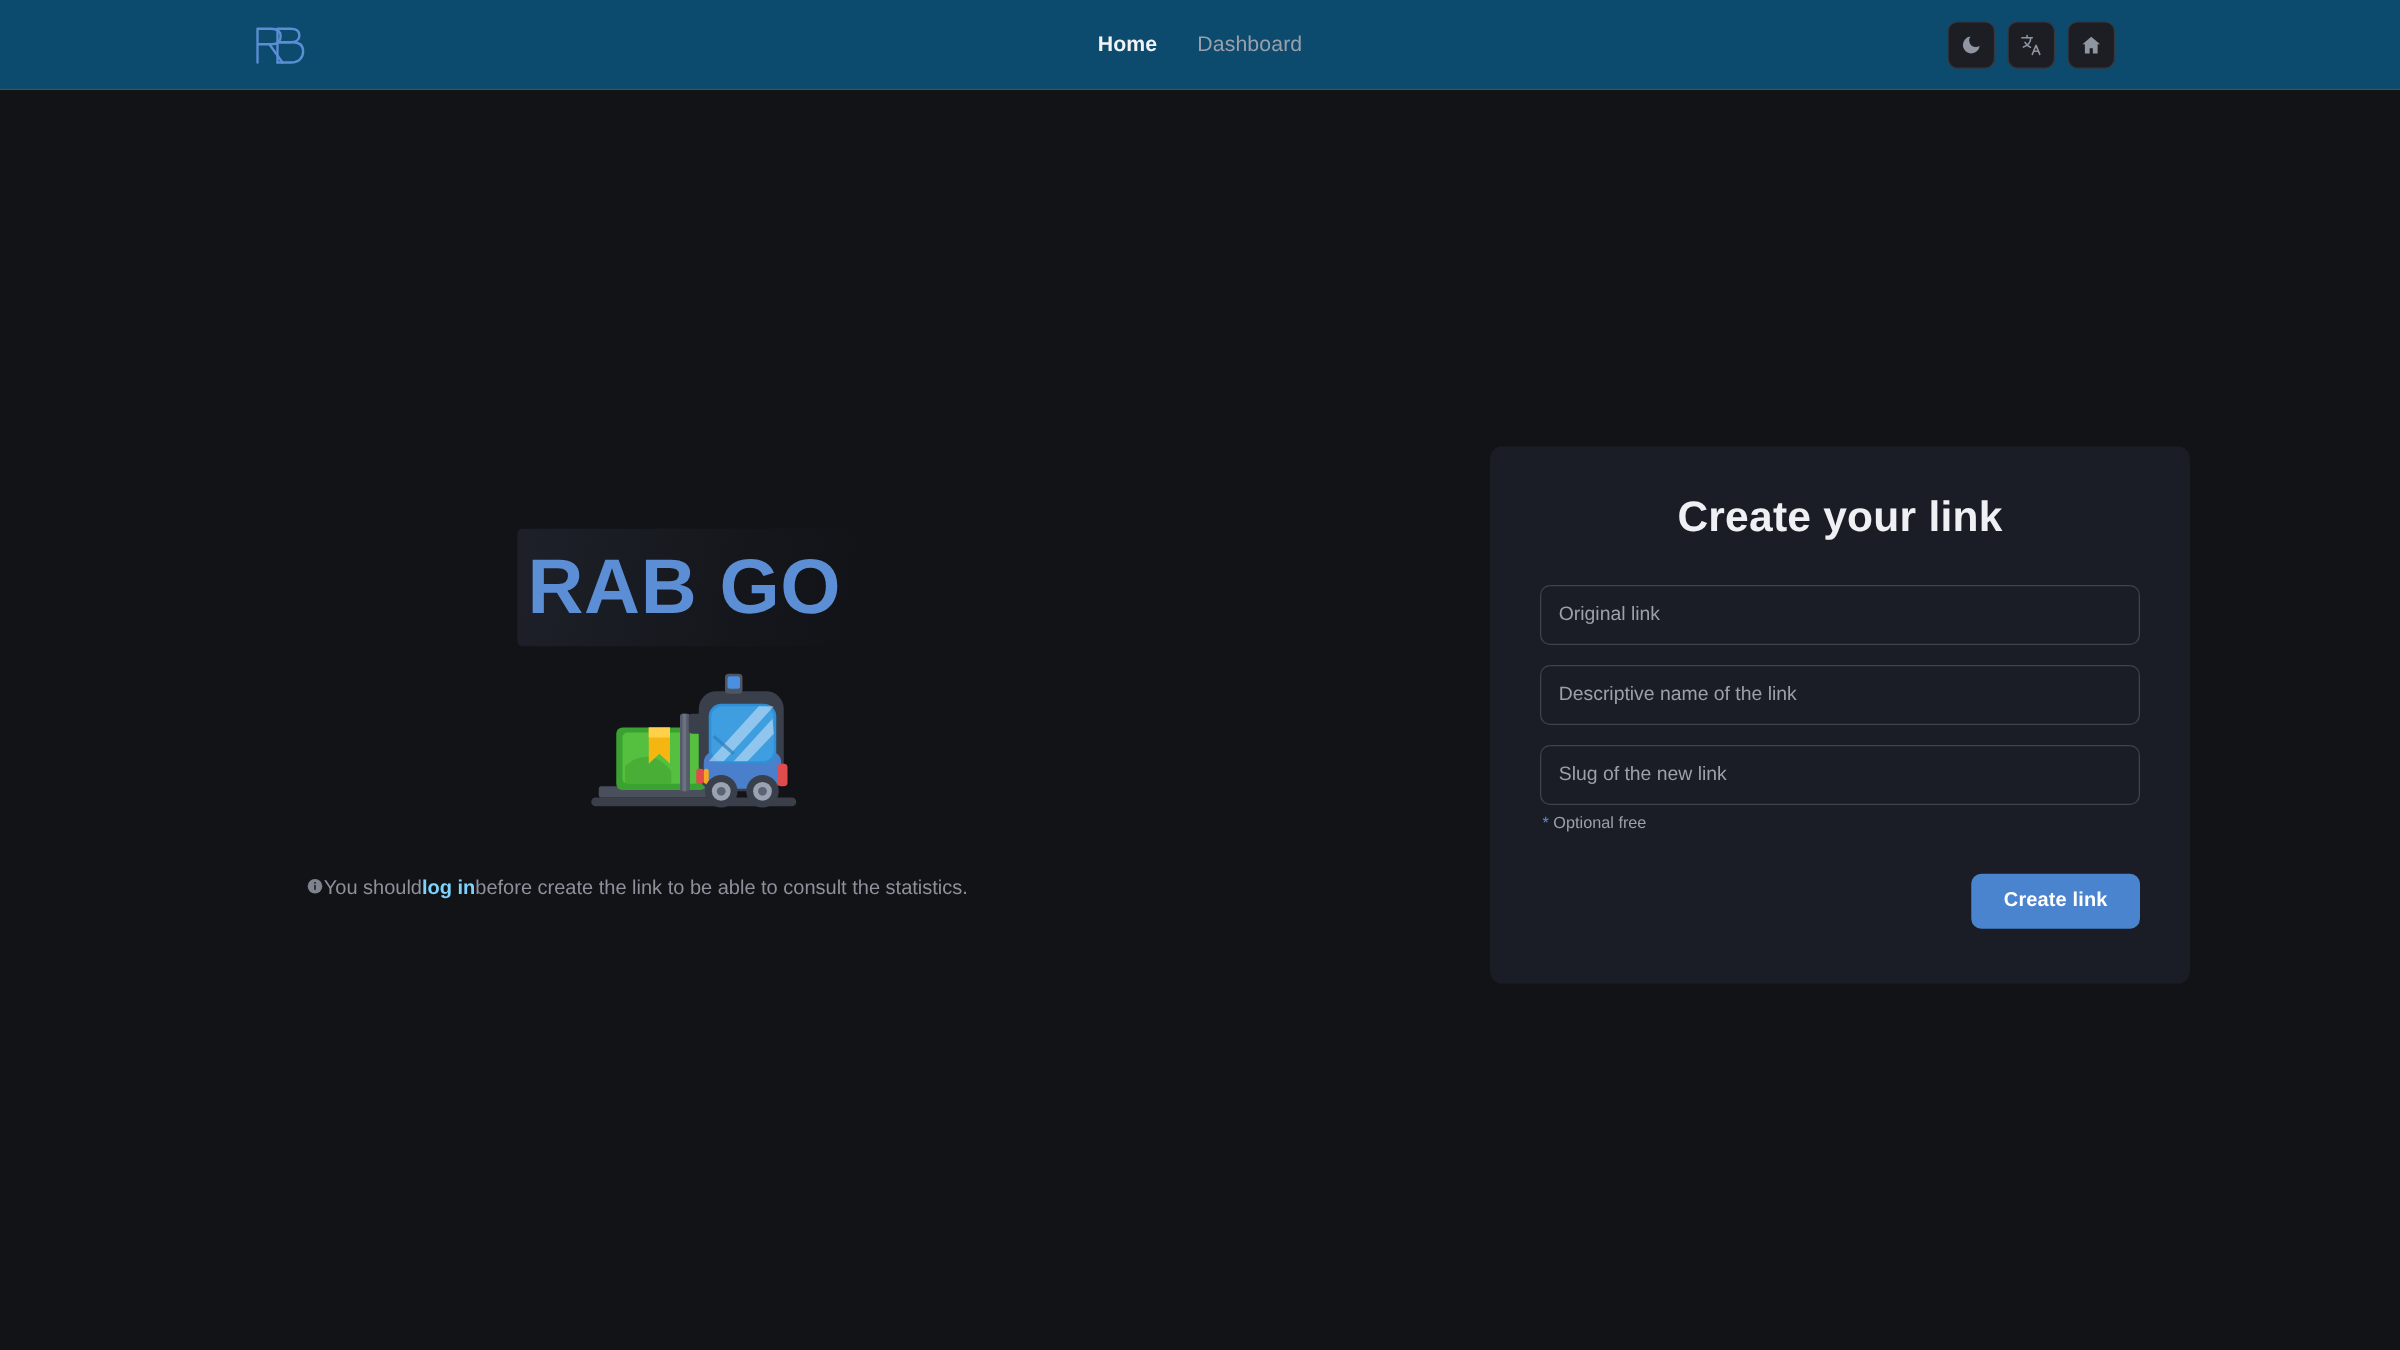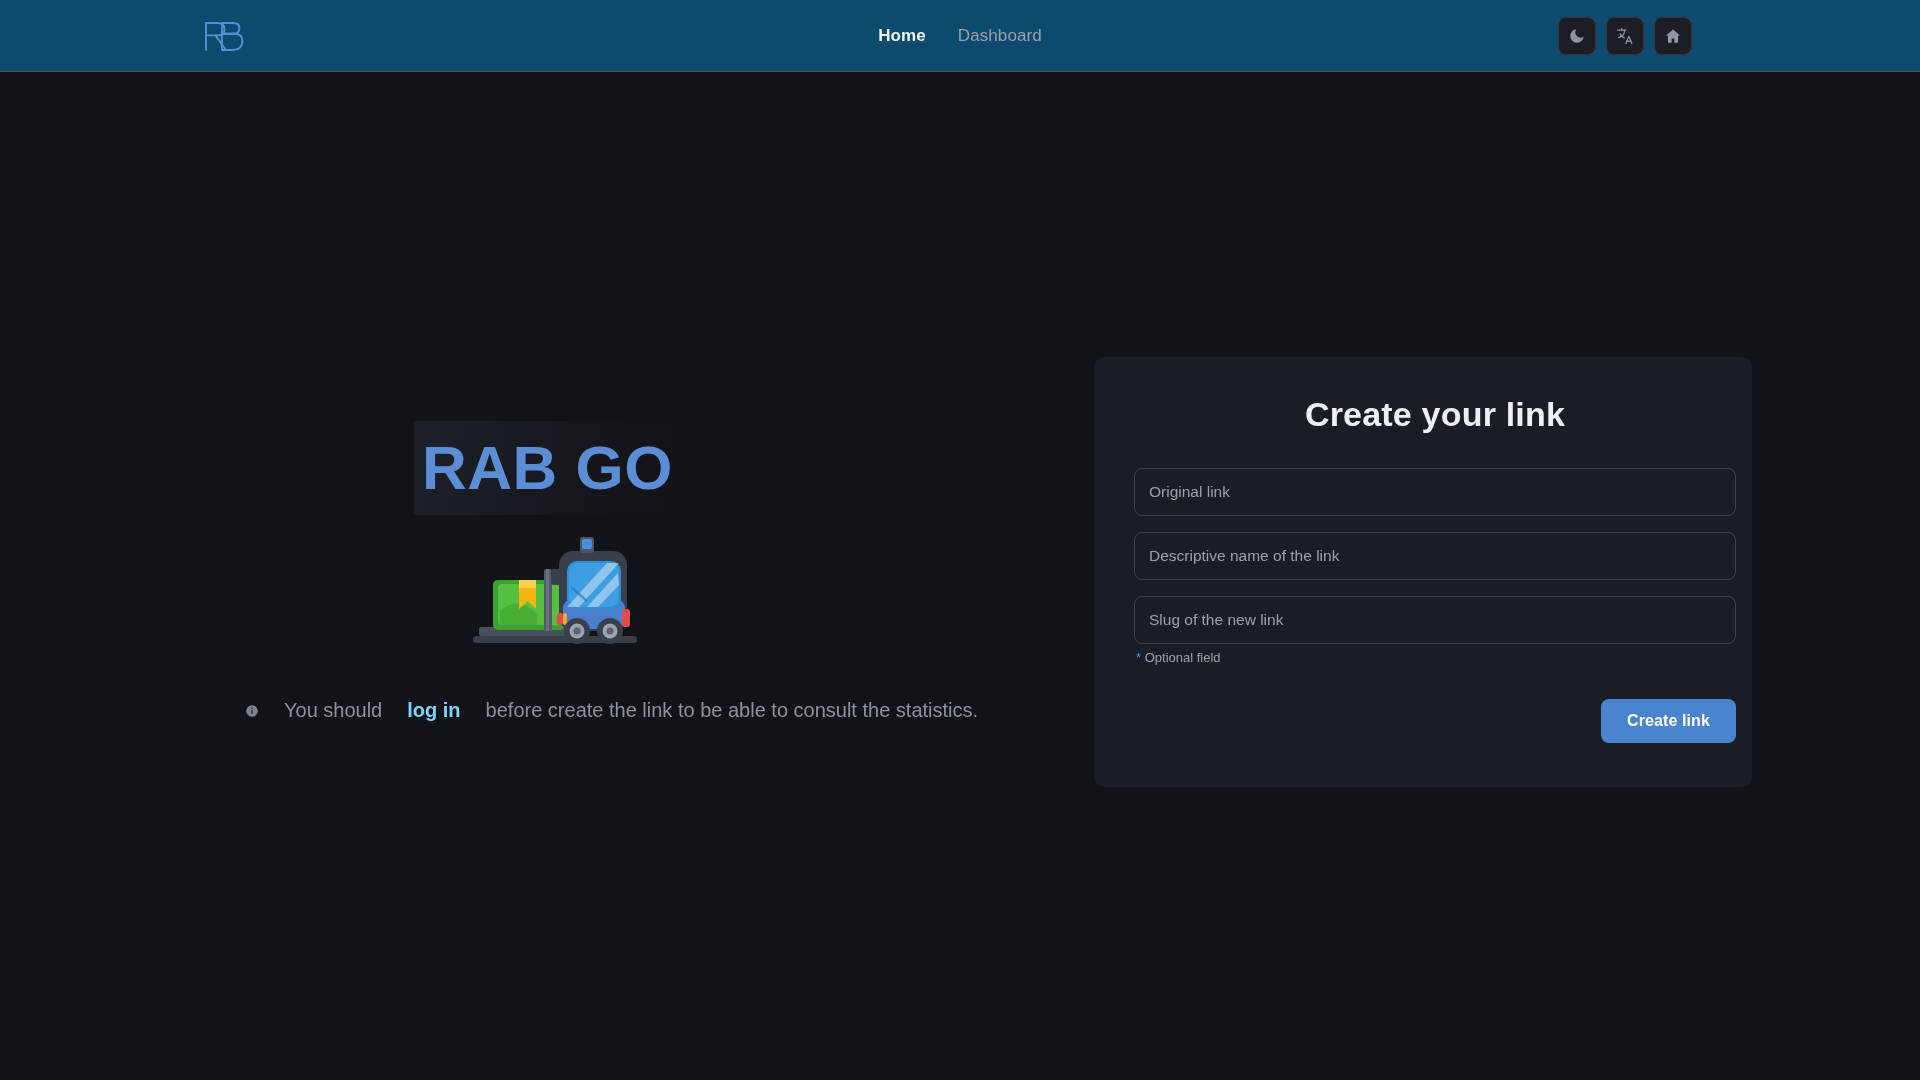--- a/index.html
+++ b/index.html
@@ -151,39 +151,39 @@
     line-height: 1.38;
     color: #b9bec8;
     max-width: 580px;
     margin-bottom: 28px;
     font-weight: normal;
   }
 
   .hero-note {
     display: flex;
     align-items: center;
-    gap: 25px;
-    font-size: 20px;
+    gap: 0;
+    font-size: 16px;
     color: #8c919c;
     white-space: nowrap;
   }
   .hero-note .info-icon { flex: 0 0 auto; display: block; margin-top: 1px; }
   .hero-note a {
     color: #7dd3fc;
     font-weight: bold;
     text-decoration: none;
     cursor: pointer;
   }
 
   
   .card {
-    width: 658px;
+    width: 560px;
     background: #1a1d26;
     border-radius: 10px;
-    padding: 38px 16px 44px 40px;
+    padding: 38px 40px 44px 40px;
     margin-right: 28px;
   }
 
   .card-title {
     text-align: center;
     font-size: 34px;
     font-weight: bold;
     color: #eef0f3;
     margin-bottom: 34px;
     letter-spacing: 0.2px;
@@ -367,21 +367,21 @@
 
         <h2 class="card-title">Create your link</h2>
 
         <input class="field" type="text" placeholder="Original link" style="">
 
         <input class="field" type="text" placeholder="Descriptive name of the link" style="">
 
         <input class="field" type="text" placeholder="Slug of the new link" style="">
 
         <div class="optional-note">
-          <span class="star">*</span><span> Optional field</span>
+          <span class="star">*</span><span> Optional free</span>
         </div>
 
         <div class="btn-row">
           <button class="primary-btn">Create link</button>
         </div>
 
       </section>
 
     </div>
   </div>

